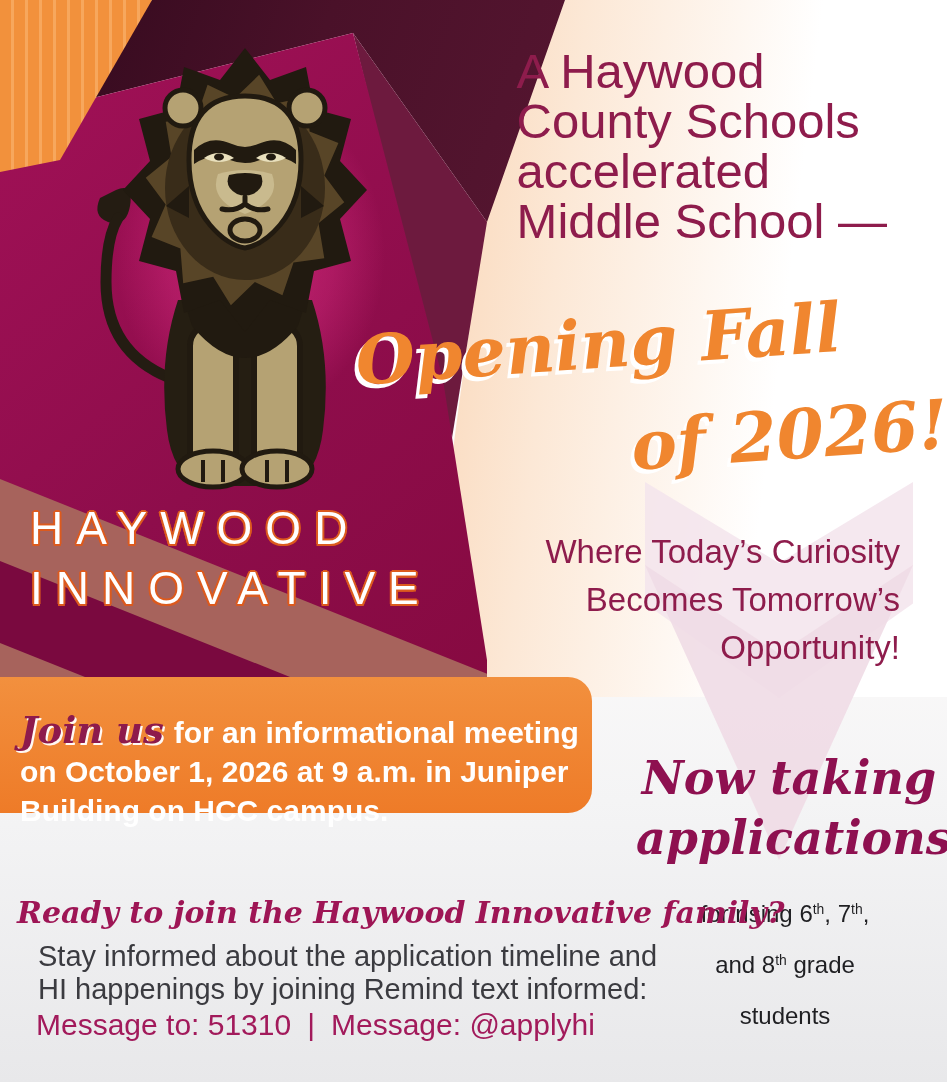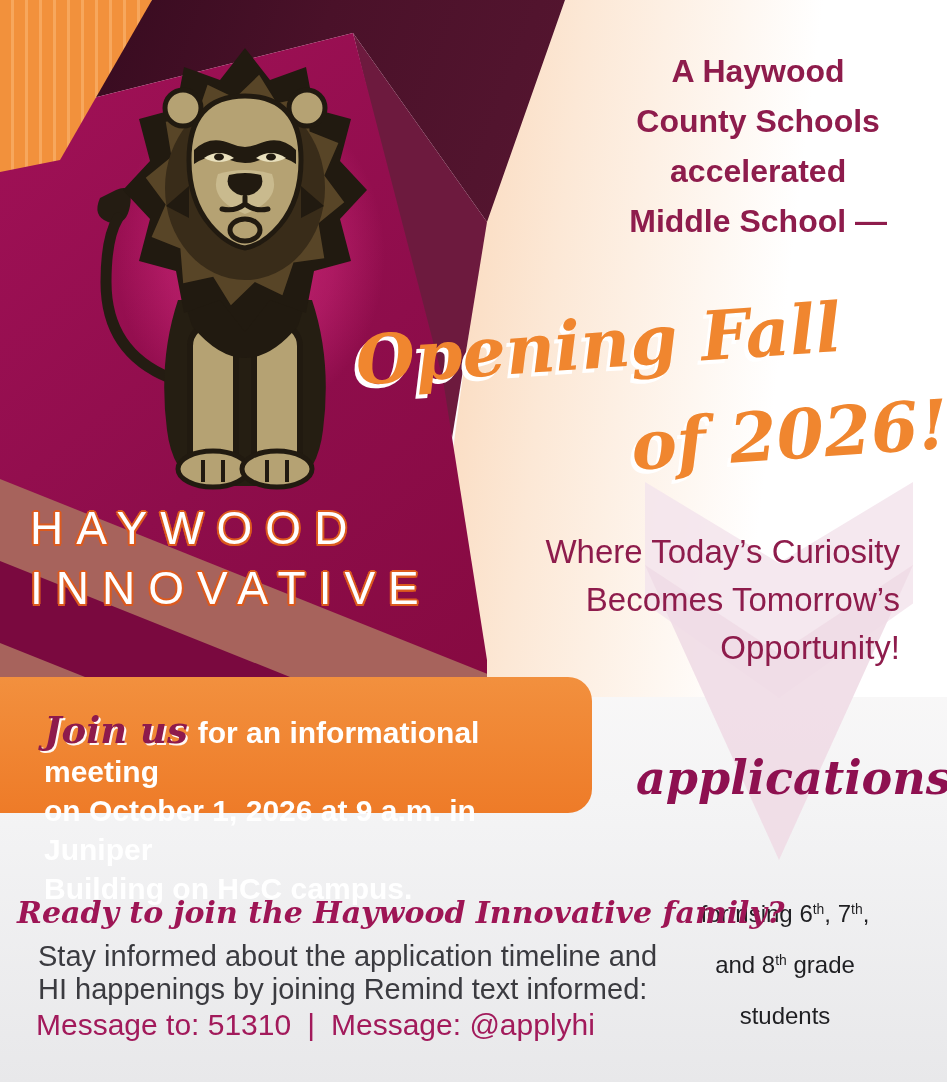--- a/index.html
+++ b/index.html
@@ -34,32 +34,32 @@
     clip-path:polygon(0 0,152px 0,60px 160px,0 172px);}
   
   .lion-glow{position:absolute;left:55px;top:20px;width:390px;height:490px;
     background:radial-gradient(ellipse 48% 46% at 50% 48%,rgba(243,56,150,.55) 0%,rgba(243,56,150,.28) 45%,rgba(243,56,150,0) 72%);}
   .lion{position:absolute;left:70px;top:38px;width:330px;height:460px;}
   
   .wordmark{position:absolute;left:30px;top:498px;color:#ffffff;font-size:46px;line-height:60px;
     letter-spacing:13px;font-weight:400;white-space:nowrap;
     text-shadow:2px 0 0 #dc5a1e,-2px 0 0 #dc5a1e,0 2px 0 #dc5a1e,0 -2px 0 #dc5a1e,
       1.5px 1.5px 0 #dc5a1e,-1.5px 1.5px 0 #dc5a1e,1.5px -1.5px 0 #dc5a1e,-1.5px -1.5px 0 #dc5a1e;}
-  .eyebrow{position:absolute;right:60px;top:46px;text-align:center;color:#8e1c4c;
-    font-weight:bold;font-size:32px;line-height:50px;}
+  .eyebrow{position:absolute;right:60px;top:46px;text-align:left;color:#8e1c4c;
+    font-weight:normal;font-size:49px;line-height:50px;}
   .opening{position:absolute;right:10px;top:268px;width:620px;text-align:right;
     transform:rotate(-4deg);transform-origin:100% 0;color:#f0862f;
     font-family:"DejaVu Serif",serif;font-style:italic;font-weight:bold;
     font-size:68px;line-height:104px;text-shadow:-4px 4px 0 #ffffff;}
   .opening .l1{padding-right:100px;}
   .tagline{position:absolute;right:47px;top:528px;text-align:right;color:#8e1c4c;
     font-size:33px;line-height:48px;}
   .banner{position:absolute;left:0;top:677px;width:592px;height:136px;box-sizing:border-box;
     background:linear-gradient(180deg,#f2903e,#ee7b28);border-radius:0 24px 24px 0;
-    color:#ffffff;font-weight:bold;font-size:30px;line-height:39px;padding:34px 0 0 44px;}
+    color:#ffffff;font-weight:bold;font-size:30px;line-height:39px;padding:34px 0 0 20px;}
   .banner .join{font-family:"DejaVu Serif",serif;font-style:italic;font-size:37px;
     color:#8e1a4c;text-shadow:2px 2px 0 rgba(255,255,255,.95);margin-right:10px;}
   .apps{position:absolute;left:636px;top:748px;width:306px;text-align:center;color:#8e1050;
     font-family:"DejaVu Serif",serif;font-style:italic;font-weight:bold;font-size:46px;line-height:60px;}
   .grades{position:absolute;left:626px;top:890px;width:318px;text-align:center;color:#1f1f22;
     font-size:24px;line-height:47px;}
   .grades sup{vertical-align:baseline;position:relative;top:-0.55em;font-size:58%;}
   .ready{position:absolute;left:17px;top:895px;color:#9e1555;
     font-family:"DejaVu Serif",serif;font-style:italic;font-weight:bold;font-size:30px;}
   .stay{position:absolute;left:38px;top:940px;color:#3b3b40;font-size:29px;line-height:33px;}
@@ -137,20 +137,21 @@
     <div>Opportunity!</div>
   </div>
 
   <div class="banner">
     <div><span class="join">Join us</span><span>for an informational meeting</span></div>
     <div>on October 1, 2026 at 9 a.m. in Juniper</div>
     <div>Building on HCC campus.</div>
   </div>
 
   <div class="apps">
+    <div>Now taking</div>
     <div>applications</div>
   </div>
 
   <div class="grades">
     <div><span>for rising 6</span><sup>th</sup><span>, 7</span><sup>th</sup><span>,</span></div>
     <div><span>and 8</span><sup>th</sup><span> grade</span></div>
     <div>students</div>
   </div>
 
   <div class="ready">Ready to join the Haywood Innovative family?</div>

